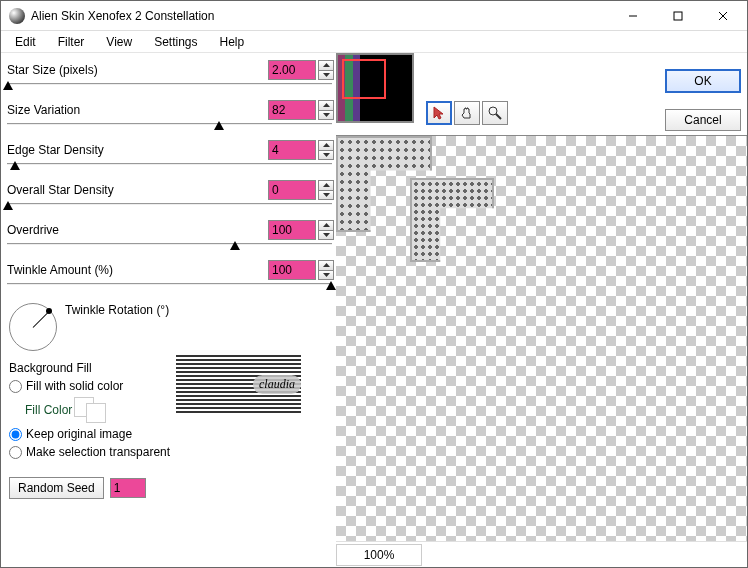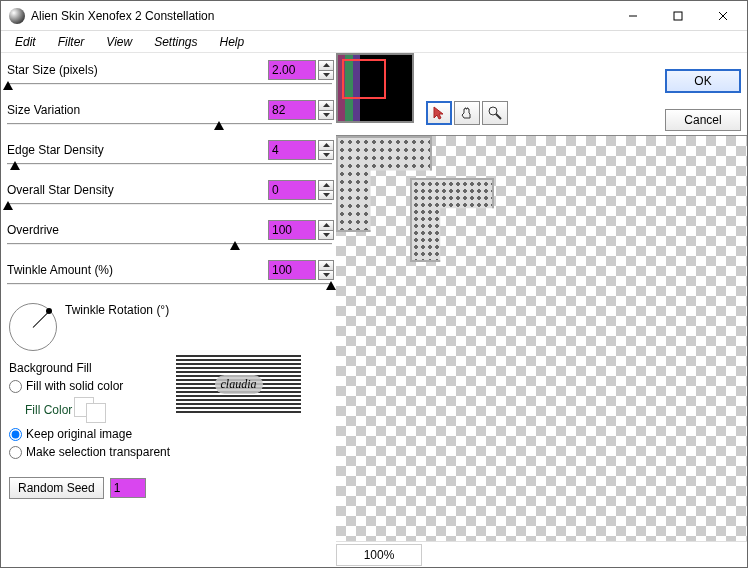--- a/index.html
+++ b/index.html
@@ -2,29 +2,29 @@
 <html><head>
 <meta charset="utf-8">
 <style>
 * { box-sizing: border-box; margin: 0; padding: 0; font-family: "Segoe UI", Tahoma, sans-serif; font-size: 12px; }
 body { background: #fff; }
 .window { width: 748px; height: 568px; border: 1px solid #666; background: #fff; display: flex; flex-direction: column; }
 .titlebar { height: 30px; display: flex; align-items: center; padding: 0 2px 0 8px; border-bottom: 1px solid #ddd; }
 .titlebar .icon { width: 16px; height: 16px; border-radius: 50%; background: radial-gradient(circle at 30% 30%, #fff, #000); margin-right: 6px; }
 .titlebar .title { flex: 1; }
 .titlebar .winbtn { width: 45px; height: 28px; display: flex; align-items: center; justify-content: center; background: #fff; }
-.menubar { height: 22px; display: flex; align-items: center; padding: 0 4px; gap: 2px; border-bottom: 1px solid #e5e5e5; font-style: italic; }
+.menubar { height: 22px; display: flex; align-items: center; padding: 0 4px; gap: 2px; border-bottom: 1px solid #e5e5e5; }
 .menubar .menu { padding: 2px 10px; }
 .content { flex: 1; display: flex; overflow: hidden; position: relative; }
 .leftpanel { width: 335px; display: flex; flex-direction: column; padding: 6px 2px 6px 4px; }
 .rightpanel { flex: 1; display: flex; flex-direction: column; position: relative; }
 .slider-row { margin-bottom: 6px; }
 .slider-header { display: flex; align-items: center; height: 22px; }
 .slider-label { flex: 1; padding-left: 2px; }
-.num-input { width: 48px; height: 20px; border: 1px solid #888; padding: 1px 3px; background: #d946ef; }
+.num-input { width: 48px; height: 20px; border: 1px solid #888; padding: 1px 3px; background: #ec4899; }
 .spinner { display: flex; flex-direction: column; width: 16px; height: 20px; margin-left: 2px; }
 .spin-btn { flex: 1; border: 1px solid #888; background: linear-gradient(#fff,#e0e0e0); display: flex; align-items: center; justify-content: center; }
 .spin-btn:first-child { border-bottom: none; }
 .slider-track { position: relative; height: 12px; }
 .slider-line { position: absolute; left: 2px; right: 2px; top: 2px; height: 2px; border-top: 1px solid #999; border-bottom: 1px solid #eee; }
 .slider-thumb { position: absolute; top: 0; width: 0; height: 0; border-left: 5px solid transparent; border-right: 5px solid transparent; border-bottom: 9px solid #000; transform: translateX(-5px); }
 .twinkle-row { display: flex; align-items: flex-start; margin-top: 4px; margin-bottom: 8px; padding-left: 4px; }
 .dial { width: 48px; height: 48px; border: 1px solid #888; border-radius: 50%; position: relative; margin-right: 8px; background: #fff; }
 .dial::after { content: ""; position: absolute; left: 50%; top: 50%; width: 50%; height: 1px; background: #000; transform-origin: left center; transform: rotate(-45deg); }
 .dial::before { content:""; position:absolute; width:6px; height:6px; background:#000; border-radius:50%; left:calc(50% + 34% - 3px); top:calc(50% - 34% - 3px); }
@@ -33,21 +33,21 @@
 .bg-fill { border: none; padding: 2px 0 2px 4px; margin-bottom: 16px; display:flex; flex-direction:column; gap:4px; position: relative; }
 .radio-row { display: flex; align-items: center; gap: 4px; }
 .radio-row input { margin: 0; }
 .fill-color-row { display:flex; align-items:center; gap:2px; padding-left: 16px; color:#14532d; }
 .color-swatch { width:20px; height:20px; border:1px solid #ccc; background:#fff; }
 .color-swatch-group { position:relative; width:34px; height:26px; }
 .color-swatch-group .sw1 { position:absolute; left:0; top:0; }
 .color-swatch-group .sw2 { position:absolute; left:12px; top:6px; }
 .random-row { display:flex; align-items:center; gap:6px; padding-left:4px; }
 .btn { border:1px solid #888; background:linear-gradient(#fff,#eaeaea); padding:3px 8px; }
-.logo { position:absolute; left:175px; top:302px; width:125px; height:58px; background:repeating-linear-gradient(0deg,#333 0,#333 2px,#fff 2px,#fff 4px); display:flex; align-items:center; justify-content:center; }
+.logo { position:absolute; left:175px; top:302px; width:125px; height:58px; background:repeating-linear-gradient(0deg,#333 0,#333 2px,#fff 2px,#fff 4px); display:flex; align-items:center; justify-content:flex-end; }
 .logo-text { background:rgba(200,200,200,0.85); padding:2px 6px; border-radius:10px; font-style:italic; font-family: cursive; }
 .nav-thumb { position:absolute; left:0; top:0; width:78px; height:70px; border:2px solid #888; background:linear-gradient(90deg,#8a3a6a 0 10%, #3a8a5a 10% 20%, #5a3a8a 20% 30%, #000 30% 100%); }
 .nav-sel { position:absolute; border:2px solid #ff4444; }
 .toolbtns { position:absolute; left:90px; top:48px; display:flex; gap:2px; }
 .toolbtn { width:26px; height:24px; border:1px solid #888; background:linear-gradient(#fff,#e8e8e8); display:flex; align-items:center; justify-content:center; }
 .toolbtn.active { border:2px solid #2a6acc; }
 .preview { position:absolute; left:0; top:82px; right:0; bottom:26px; background-image:
   linear-gradient(45deg,#ccc 25%,transparent 25%),
   linear-gradient(-45deg,#ccc 25%,transparent 25%),
   linear-gradient(45deg,transparent 75%,#ccc 75%),

